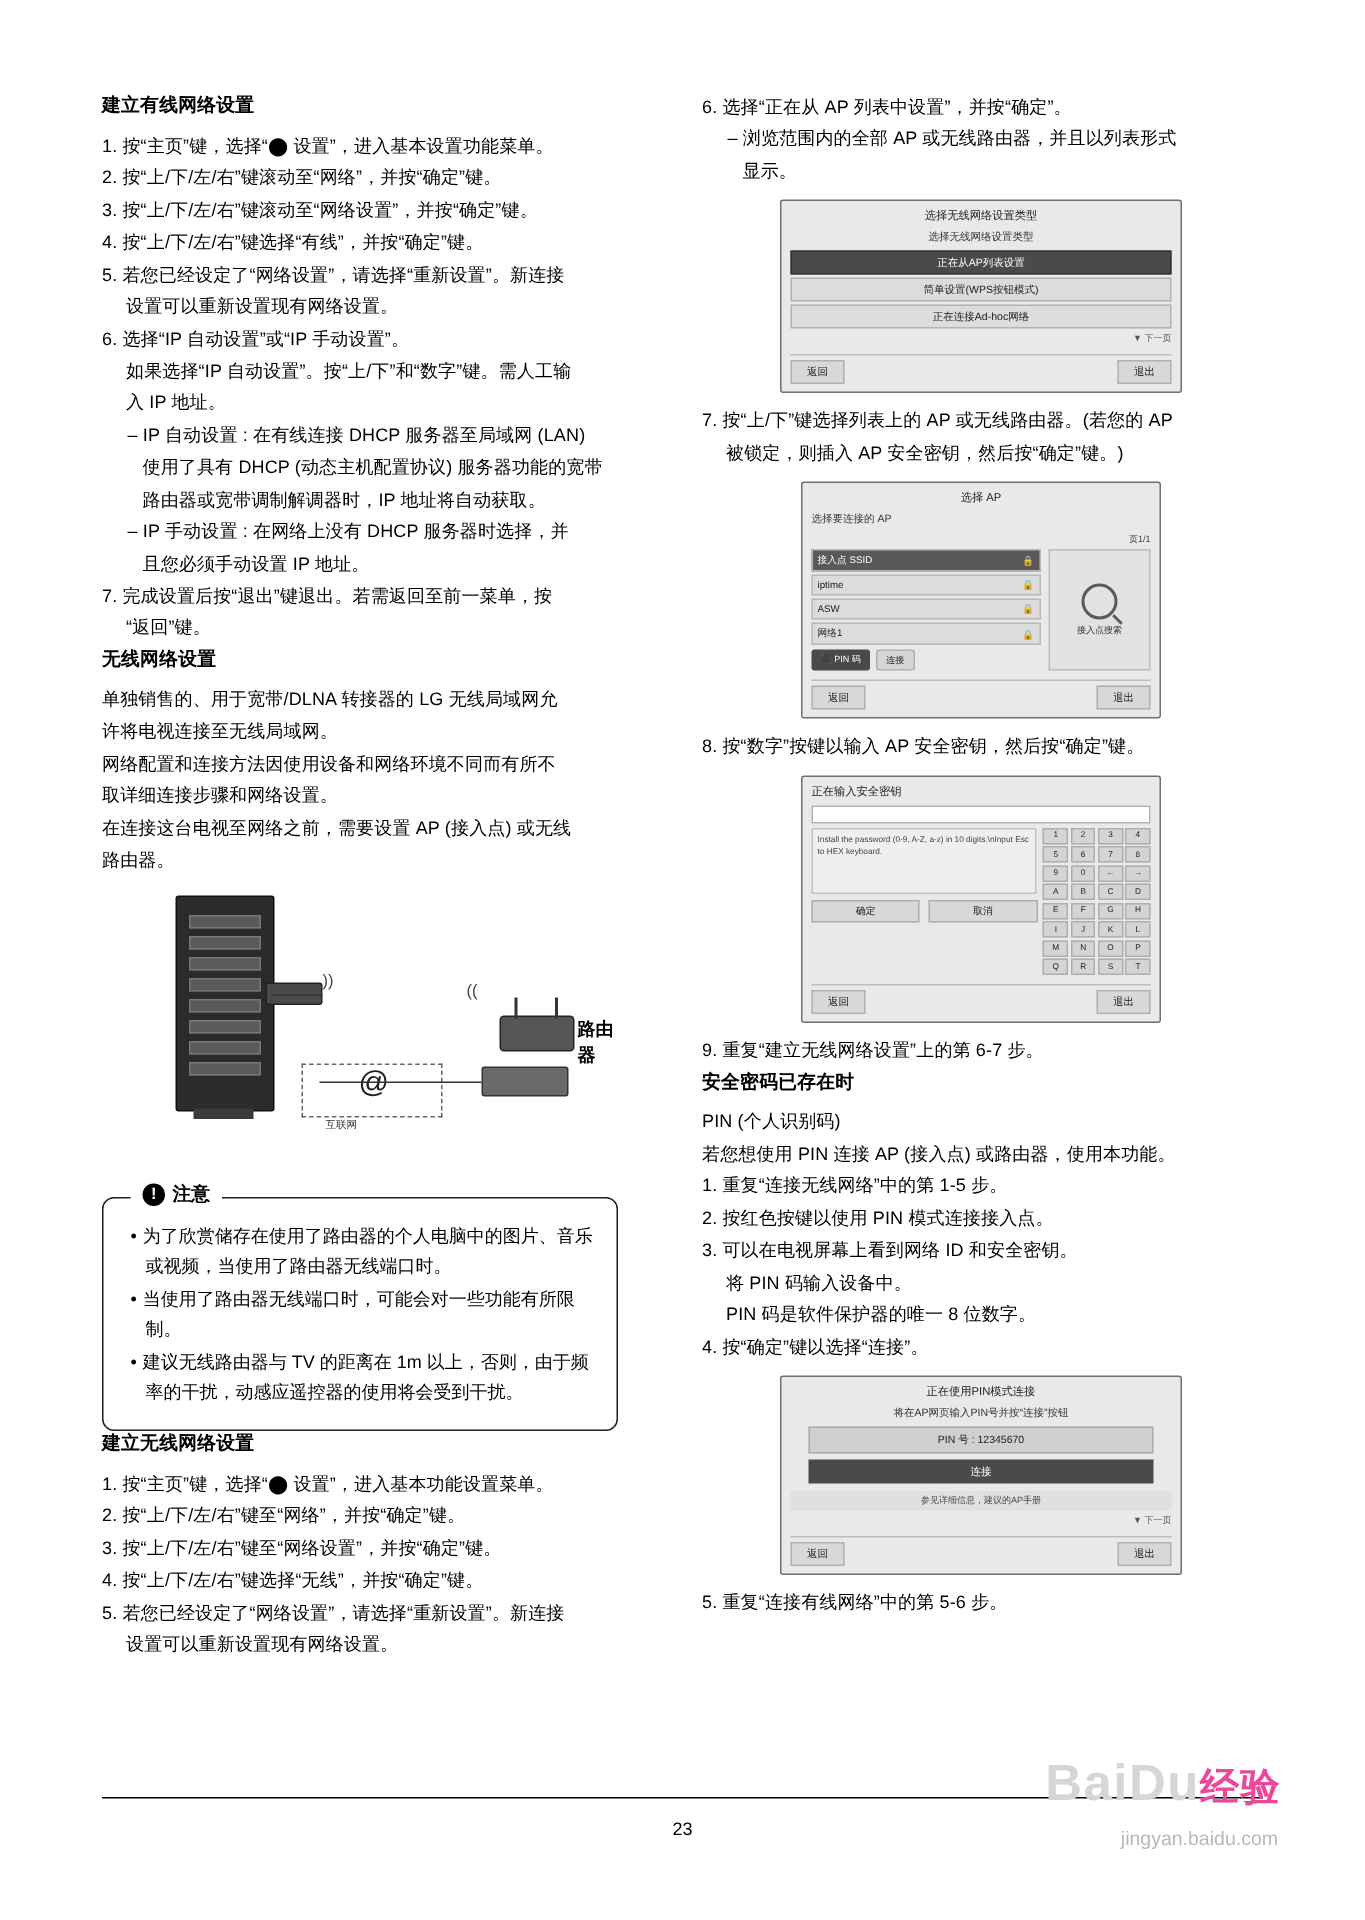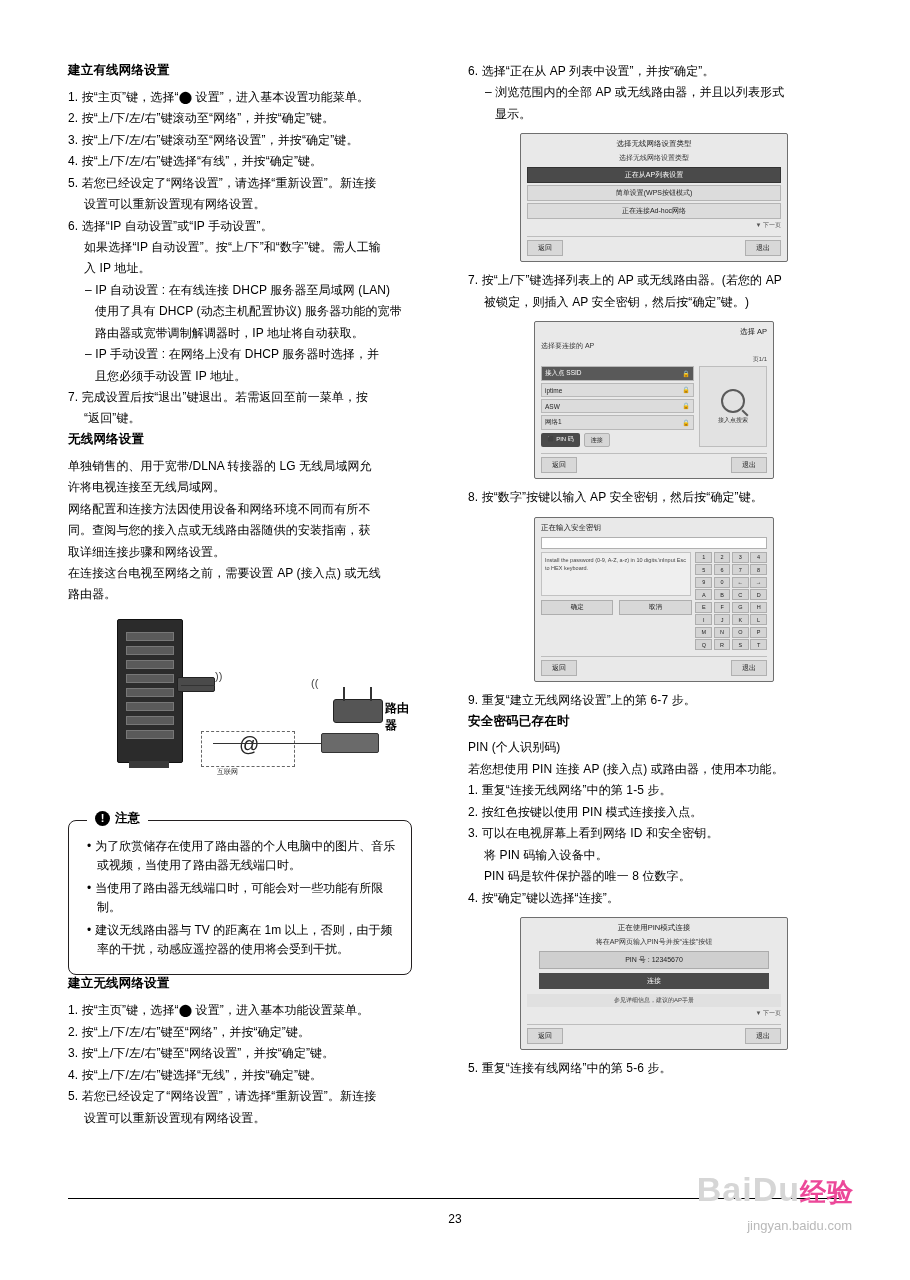--- a/index.html
+++ b/index.html
@@ -431,21 +431,20 @@
     <p class="line dash">– IP 手动设置 : 在网络上没有 DHCP 服务器时选择，并</p>
     <p class="line ind4">且您必须手动设置 IP 地址。</p>
     <p class="line ind1">7. 完成设置后按“退出”键退出。若需返回至前一菜单，按</p>
     <p class="line ind2">“返回”键。</p>
 
     <h2 class="sec gap-top">无线网络设置</h2>
 
     <p class="line plain">单独销售的、用于宽带/DLNA 转接器的 LG 无线局域网允</p>
     <p class="line plain">许将电视连接至无线局域网。</p>
     <p class="line plain">网络配置和连接方法因使用设备和网络环境不同而有所不</p>
-    <p class="line plain">同。查阅与您的接入点或无线路由器随供的安装指南，获</p>
     <p class="line plain">取详细连接步骤和网络设置。</p>
     <p class="line plain">在连接这台电视至网络之前，需要设置 AP (接入点) 或无线</p>
     <p class="line plain">路由器。</p>
 
     <div class="diagram">
       <div class="tvpanel">
         <div class="slot" style="top:12px;"></div>
         <div class="slot" style="top:26px;"></div>
         <div class="slot" style="top:40px;"></div>
         <div class="slot" style="top:54px;"></div>
@@ -506,21 +505,21 @@
       <div class="tv-foot">
         <span class="tv-btn">返回</span>
         <span class="tv-btn">退出</span>
       </div>
     </div>
 
     <p class="line ind1">7. 按“上/下”键选择列表上的 AP 或无线路由器。(若您的 AP</p>
     <p class="line ind2">被锁定，则插入 AP 安全密钥，然后按“确定”键。)</p>
 
     <div class="tvbox wide">
-      <div class="tv-title" style="text-align:right">选择 AP</div>
+      <div class="tv-title" style="text-align:center">选择 AP</div>
       <div class="tv-sub" style="text-align:left">选择要连接的 AP</div>
       <div style="text-align:right;font-size:6px;color:#444;margin-bottom:2px;">页1/1</div>
       <div class="ap-panel">
         <div class="ap-left">
           <div class="ap-row sel">
               <span>接入点 SSID</span>
               <span>🔒</span>
             </div>
           <div class="ap-row">
               <span>iptime</span>

